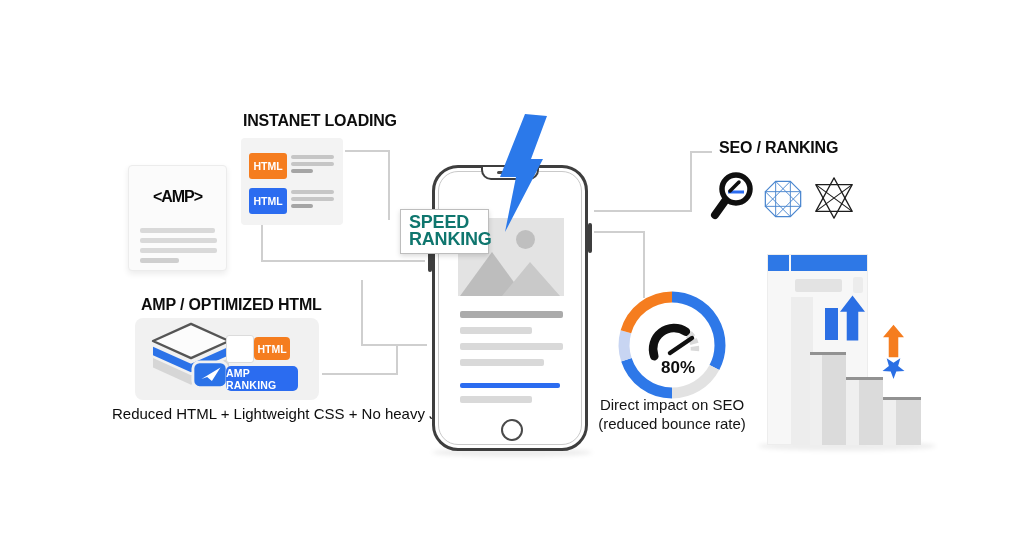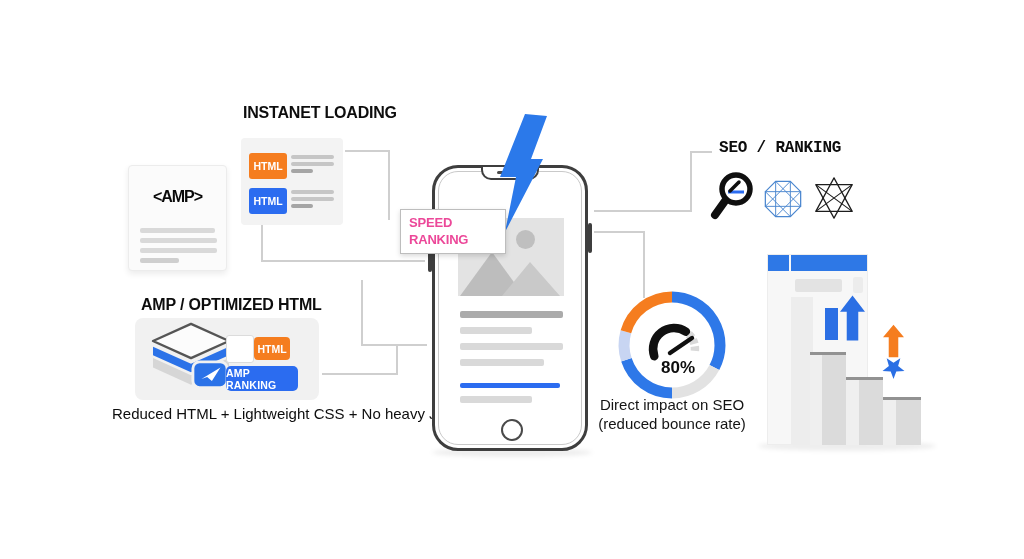--- a/index.html
+++ b/index.html
@@ -29,22 +29,22 @@
     border-radius:0 0 10px 10px;box-sizing:border-box;z-index:3;
   }
   .speaker{position:absolute;left:50%;top:4px;transform:translateX(-50%);
     width:26px;height:3px;background:#4a4a4a;border-radius:2px;}
   .side-btn{position:absolute;background:#3e3e3e;border-radius:2px;}
   .img-ph{position:absolute;left:458px;top:218px;width:106px;height:78px;background:#e3e3e3;overflow:hidden;}
   .home-btn{position:absolute;left:501px;top:419px;width:22px;height:22px;border:2px solid #4a4a4a;
     border-radius:50%;box-sizing:border-box;background:#fff;z-index:4;}
   .label-box{
     position:absolute;left:400px;top:209px;width:78px;background:#fff;border:1.5px solid #bdbdbd;
-    box-shadow:0 2px 5px rgba(0,0,0,0.15);padding:4px 18px 5px 8px;z-index:6;
-    font-weight:700;font-size:13px;line-height:17px;letter-spacing:-0.2px;color:#ec4899;
+    box-shadow:0 2px 5px rgba(0,0,0,0.15);padding:4px 1px 5px 8px;z-index:6;
+    font-weight:700;font-size:18px;line-height:17px;letter-spacing:-0.2px;color:#0f766e;
   }
   .step{position:absolute;border-top:3px solid #929292;box-sizing:border-box;
     background:linear-gradient(90deg,#efefef 0 34%,#dbdbdb 34% 100%);}
   .caption{position:absolute;font-size:15px;color:#141414;white-space:nowrap;}
 </style>
 </head>
 <body>
 
 <div class="canvas">
 
@@ -63,21 +63,21 @@
   <div class="connector" style="left:643px;top:231px;width:2px;height:67px;"></div>
 
   <div class="card" style="left:128px;top:165px;width:97px;height:104px;background:#fbfbfb;border:1px solid #ececec;box-shadow:0 3px 6px rgba(0,0,0,0.08);">
     <div style="position:absolute;left:0;right:0;top:22px;text-align:center;font-weight:700;font-size:16px;letter-spacing:-1px;color:#0a0a0a;">&lt;AMP&gt;</div>
     <div class="gline" style="left:11px;top:62px;width:75px;height:5px;"></div>
     <div class="gline" style="left:11px;top:72px;width:77px;height:5px;"></div>
     <div class="gline" style="left:11px;top:82px;width:77px;height:5px;"></div>
     <div class="gline" style="left:11px;top:92px;width:39px;height:5px;background:#cfcfcf;"></div>
   </div>
 
-  <div class="abs title" style="left:243px;top:104px;">INSTANET LOADING</div>
+  <div class="abs title" style="left:243px;top:112px;">INSTANET LOADING</div>
   <div class="card" style="left:241px;top:138px;width:102px;height:87px;background:#f3f3f3;">
     <div class="badge" style="left:8px;top:15px;width:38px;height:26px;background:#f57d1f;font-size:10.5px;border-radius:3px;">HTML</div>
     <div class="gline" style="left:50px;top:17px;width:43px;height:4px;background:#c6c6c6;"></div>
     <div class="gline" style="left:50px;top:24px;width:43px;height:4px;background:#c6c6c6;"></div>
     <div class="gline" style="left:50px;top:31px;width:22px;height:4px;background:#a5a5a5;"></div>
     <div class="badge" style="left:8px;top:50px;width:38px;height:26px;background:#2b6cf0;font-size:10.5px;border-radius:3px;">HTML</div>
     <div class="gline" style="left:50px;top:52px;width:43px;height:4px;background:#c6c6c6;"></div>
     <div class="gline" style="left:50px;top:59px;width:43px;height:4px;background:#c6c6c6;"></div>
     <div class="gline" style="left:50px;top:66px;width:22px;height:4px;background:#a5a5a5;"></div>
   </div>
@@ -123,21 +123,21 @@
 
   <svg class="abs" style="left:497px;top:114px;z-index:5;" width="52" height="120" viewBox="0 0 52 120">
     <polygon points="28,0 50,2 34,45 46,45 8,118 19,63 3,63" fill="#2b79ea"></polygon>
   </svg>
 
   <div class="label-box">
     <div>SPEED</div>
     <div>RANKING</div>
   </div>
 
-  <div class="abs title" style="left:719px;top:139px;font-family:Liberation Mono, monospace;">SEO / RANKING</div>
+  <div class="abs title" style="left:719px;top:139px;">SEO / RANKING</div>
   <svg class="abs" style="left:710px;top:170px;" width="46" height="52" viewBox="0 0 46 52">
     <circle cx="26" cy="19" r="14" fill="none" stroke="#0f0f0f" stroke-width="5.5"></circle>
     <line x1="15" y1="31" x2="5" y2="45" stroke="#0f0f0f" stroke-width="8" stroke-linecap="round"></line>
     <line x1="18" y1="22" x2="34" y2="22" stroke="#2b6cf0" stroke-width="3"></line>
     <line x1="20" y1="21" x2="29" y2="12" stroke="#0f0f0f" stroke-width="3.5" stroke-linecap="round"></line>
   </svg>
   <svg class="abs" style="left:762px;top:178px;" width="42" height="42" viewBox="0 0 44 44">
     <g fill="none" stroke="#4a86cf" stroke-width="1.3">
       <polygon points="29.7,3.5 40.5,14.3 40.5,29.7 29.7,40.5 14.3,40.5 3.5,29.7 3.5,14.3 14.3,3.5"></polygon>
       <path d="M29.7 3.5 L29.7 40.5 M40.5 14.3 L14.3 40.5 M40.5 29.7 L3.5 29.7 M29.7 40.5 L3.5 14.3 M14.3 40.5 L14.3 3.5 M3.5 29.7 L29.7 3.5 M3.5 14.3 L40.5 14.3 M14.3 3.5 L40.5 29.7" stroke-width="1"></path>

